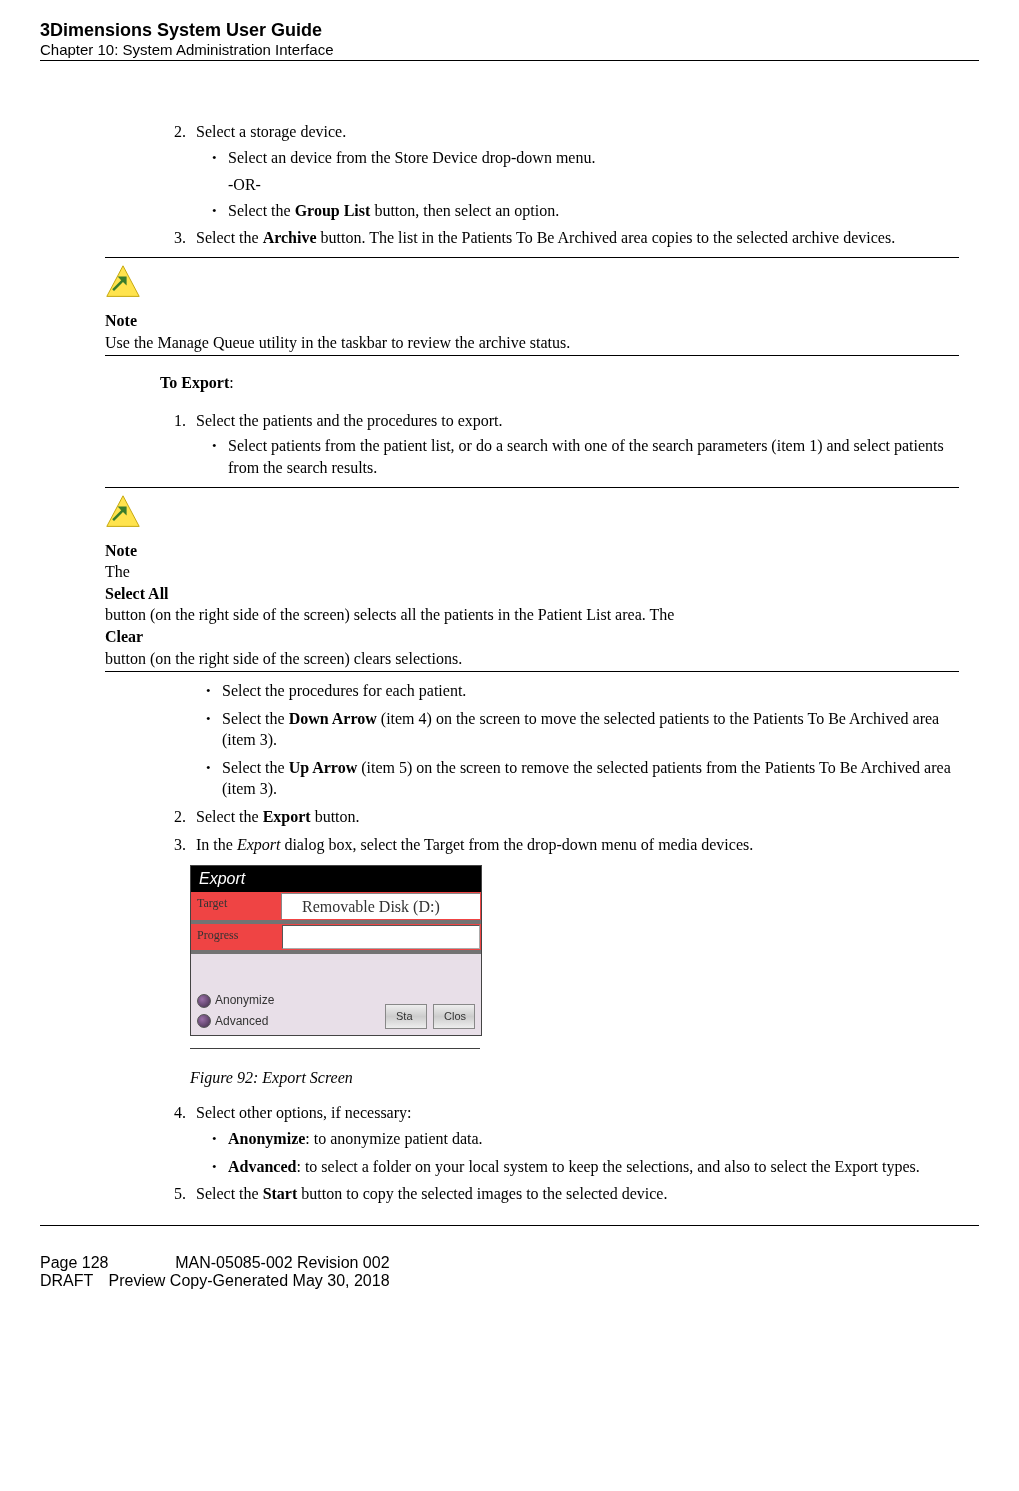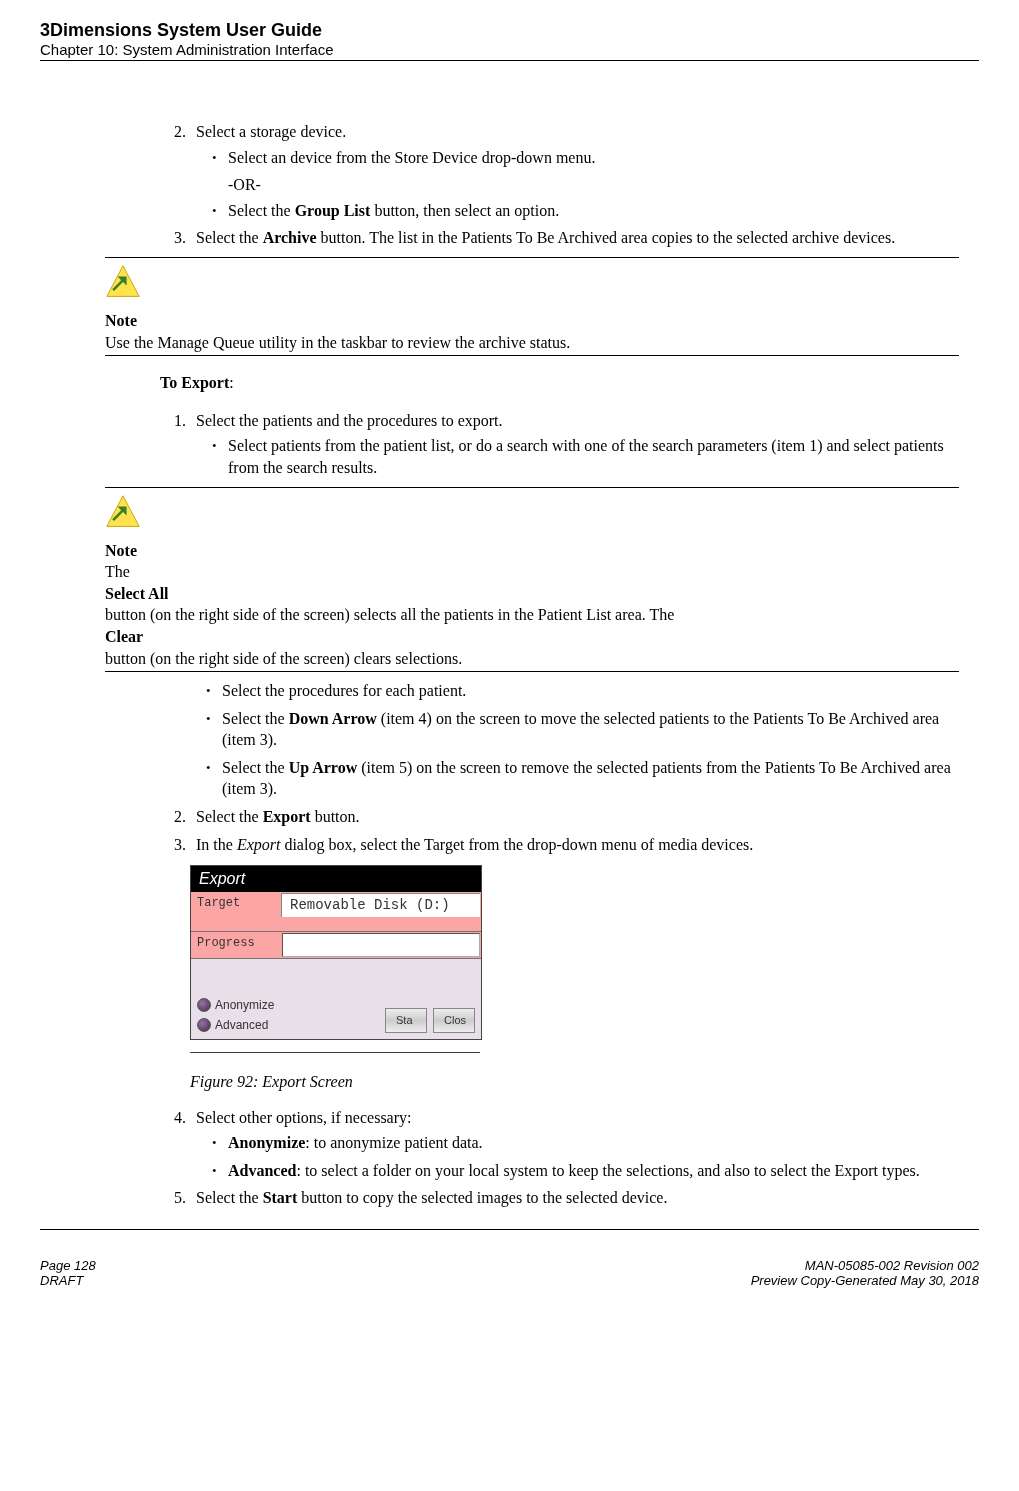--- a/index.html
+++ b/index.html
@@ -62,39 +62,39 @@
   .fig-title-bar {
     background: #000;
     color: #fff;
     font-style: italic;
     font-family: Arial, sans-serif;
     font-size: 16px;
     padding: 2px 8px;
   }
   .fig-row {
     display: flex;
-    font-family: Liberation Mono, monospace;
+    font-family: Liberation Serif, serif;
     font-size: 12px;
-    background: #fca5a5;
-    border-bottom: 1px solid #737373;
+    background: #ef4444;
+    border-bottom: 4px solid #737373;
   }
   .fig-label {
     width: 78px;
     padding: 3px 6px;
     color: #333;
   }
   .fig-field {
     flex: 1;
     background: #fff;
     border-left: 1px solid #888;
     border-top: 1px solid #888;
-    padding: 2px 8px;
+    padding: 2px 20px;
     color: #333;
-    margin: 1px 1px 14px 0;
-    font-size: 14px;
+    margin: 1px 1px 1px 0;
+    font-size: 16px;
   }
   .fig-prog { height: 22px; background: #fff; border: 1px inset #aaa; margin: 1px; flex:1;}
   .fig-bottom {
     background: #e8dfe8;
     padding: 10px 6px 6px 6px;
     display: flex;
     justify-content: space-between;
     font-family: Arial, sans-serif;
     font-size: 12px;
   }
@@ -121,24 +121,22 @@
     font-family: "Palatino Linotype", Georgia, serif;
     font-style: italic;
     margin: 12px 0 14px 30px;
     border-top: 1px solid #404040;
     width: 290px;
     padding-top: 18px;
   }
 
   .footer {
     display: flex;
-    justify-content: space-between;
-    font-size: 13px;
+    font-size: 16px;
     margin-top: 28px;
-    font-style: italic;
   }
   .footer-left { text-align: left; }
   .footer-right { text-align: right; }
 </style>
 </head>
 <body>
 
 <div>
   <div class="header-title">3Dimensions System User Guide</div>
   <div class="header-sub">Chapter 10: System Administration Interface</div>

